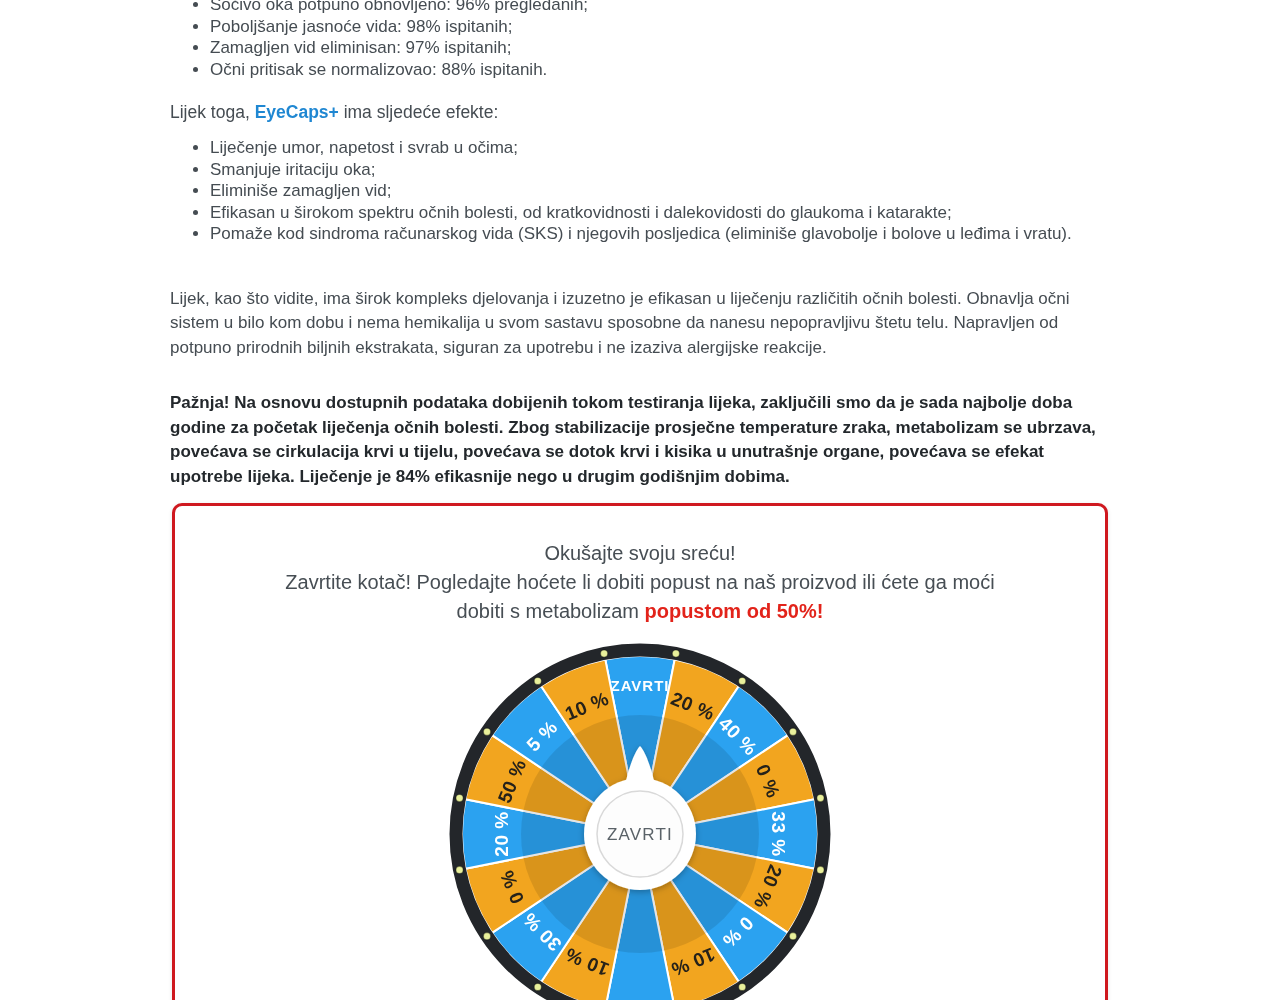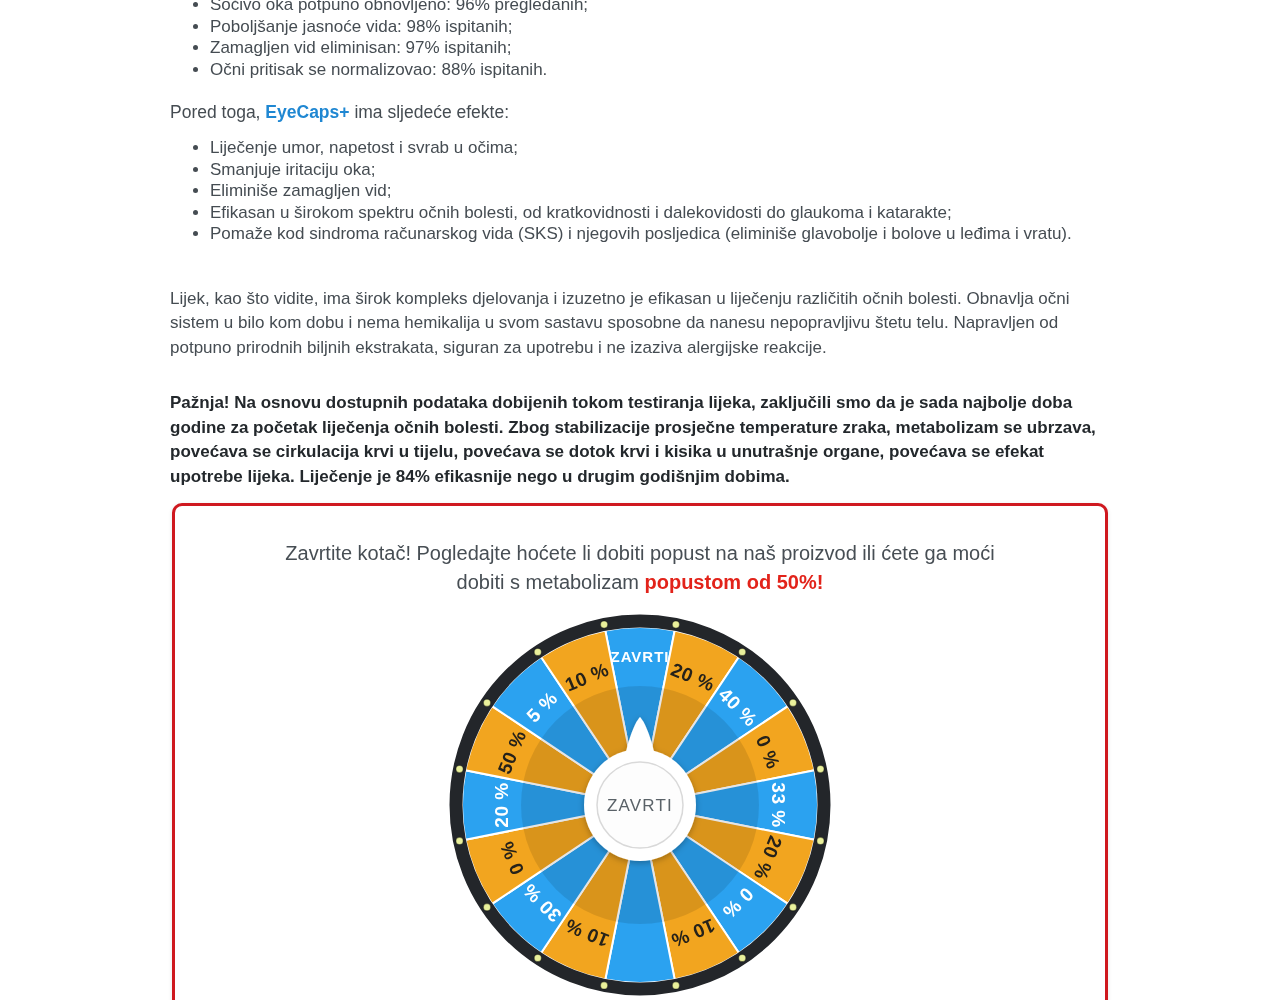--- a/index.html
+++ b/index.html
@@ -85,35 +85,36 @@
 
 <div class="content">
 
   <ul class="bullets">
       <li>Sočivo oka potpuno obnovljeno: 96% pregledanih;</li>
       <li>Poboljšanje jasnoće vida: 98% ispitanih;</li>
       <li>Zamagljen vid eliminisan: 97% ispitanih;</li>
       <li>Očni pritisak se normalizovao: 88% ispitanih.</li>
     </ul>
 
-  <p class="effects-intro"><span>Pored toga, </span><a class="brand-link">EyeCaps+</a><span> ima sljedeće efekte:</span></p>
+  <p class="effects-intro"><span>Lijek toga, </span><a class="brand-link">EyeCaps+</a><span> ima sljedeće efekte:</span></p>
 
   <ul class="bullets effects">
       <li>Liječenje umor, napetost i svrab u očima;</li>
       <li>Smanjuje iritaciju oka;</li>
       <li>Eliminiše zamagljen vid;</li>
       <li>Efikasan u širokom spektru očnih bolesti, od kratkovidnosti i dalekovidosti do glaukoma i katarakte;</li>
       <li>Pomaže kod sindroma računarskog vida (SKS) i njegovih posljedica (eliminiše glavobolje i bolove u leđima i vratu).</li>
     </ul>
 
   <p class="para">Lijek, kao što vidite, ima širok kompleks djelovanja i izuzetno je efikasan u liječenju različitih očnih bolesti. Obnavlja očni sistem u bilo kom dobu i nema hemikalija u svom sastavu sposobne da nanesu nepopravljivu štetu telu. Napravljen od potpuno prirodnih biljnih ekstrakata, siguran za upotrebu i ne izaziva alergijske reakcije.</p>
 
   <p class="para attention">Pažnja! Na osnovu dostupnih podataka dobijenih tokom testiranja lijeka, zaključili smo da je sada najbolje doba godine za početak liječenja očnih bolesti. Zbog stabilizacije prosječne temperature zraka, metabolizam se ubrzava, povećava se cirkulacija krvi u tijelu, povećava se dotok krvi i kisika u unutrašnje organe, povećava se efekat upotrebe lijeka. Liječenje je 84% efikasnije nego u drugim godišnjim dobima.</p>
 
   <section class="wheel-box">
+    <div class="box-title">Okušajte svoju sreću!</div>
     <div class="box-subtitle">
       <span>Zavrtite kotač! Pogledajte hoćete li dobiti popust na naš proizvod ili ćete ga moći</span><br>
       <span>dobiti s metabolizam </span><strong class="highlight-red">popustom od 50%!</strong>
     </div>
     <div class="wheel-wrap">
       <svg id="wheel" width="384" height="384" viewBox="0 0 384 384">
           <defs>
             <filter id="hubShadow" x="-50%" y="-50%" width="200%" height="200%">
               <feDropShadow dx="0" dy="2" stdDeviation="3" flood-opacity="0.28"></feDropShadow>
             </filter>

